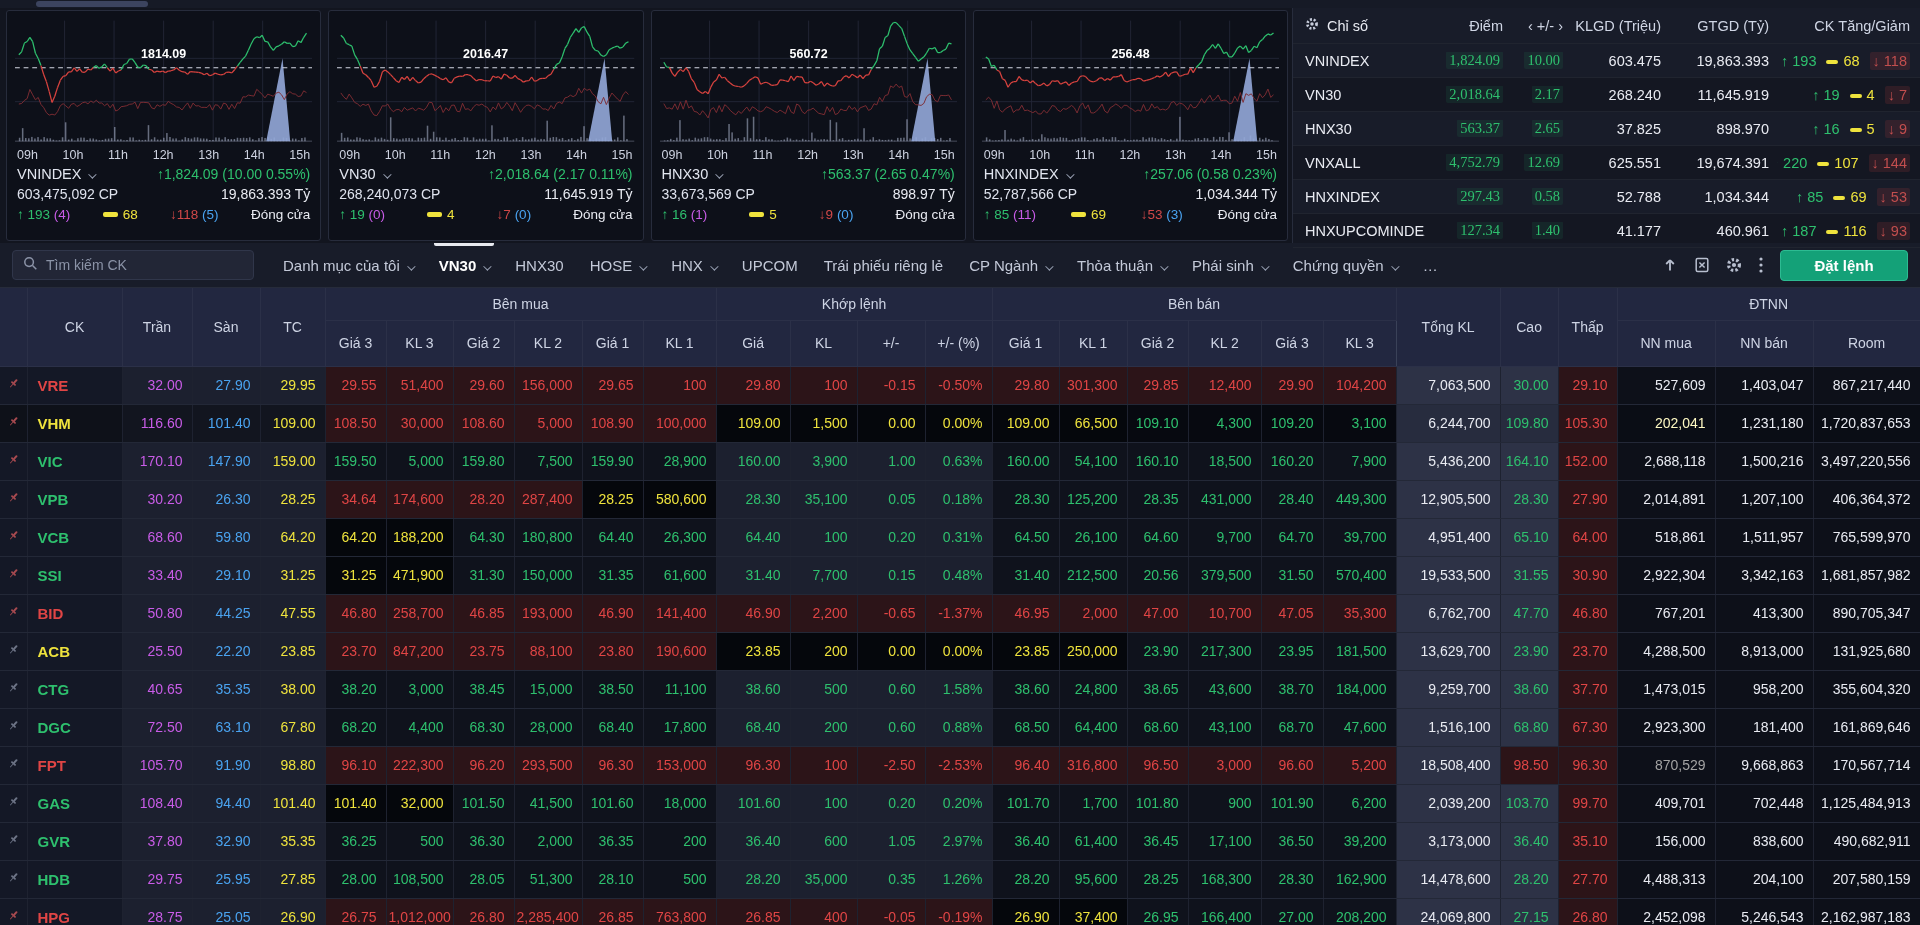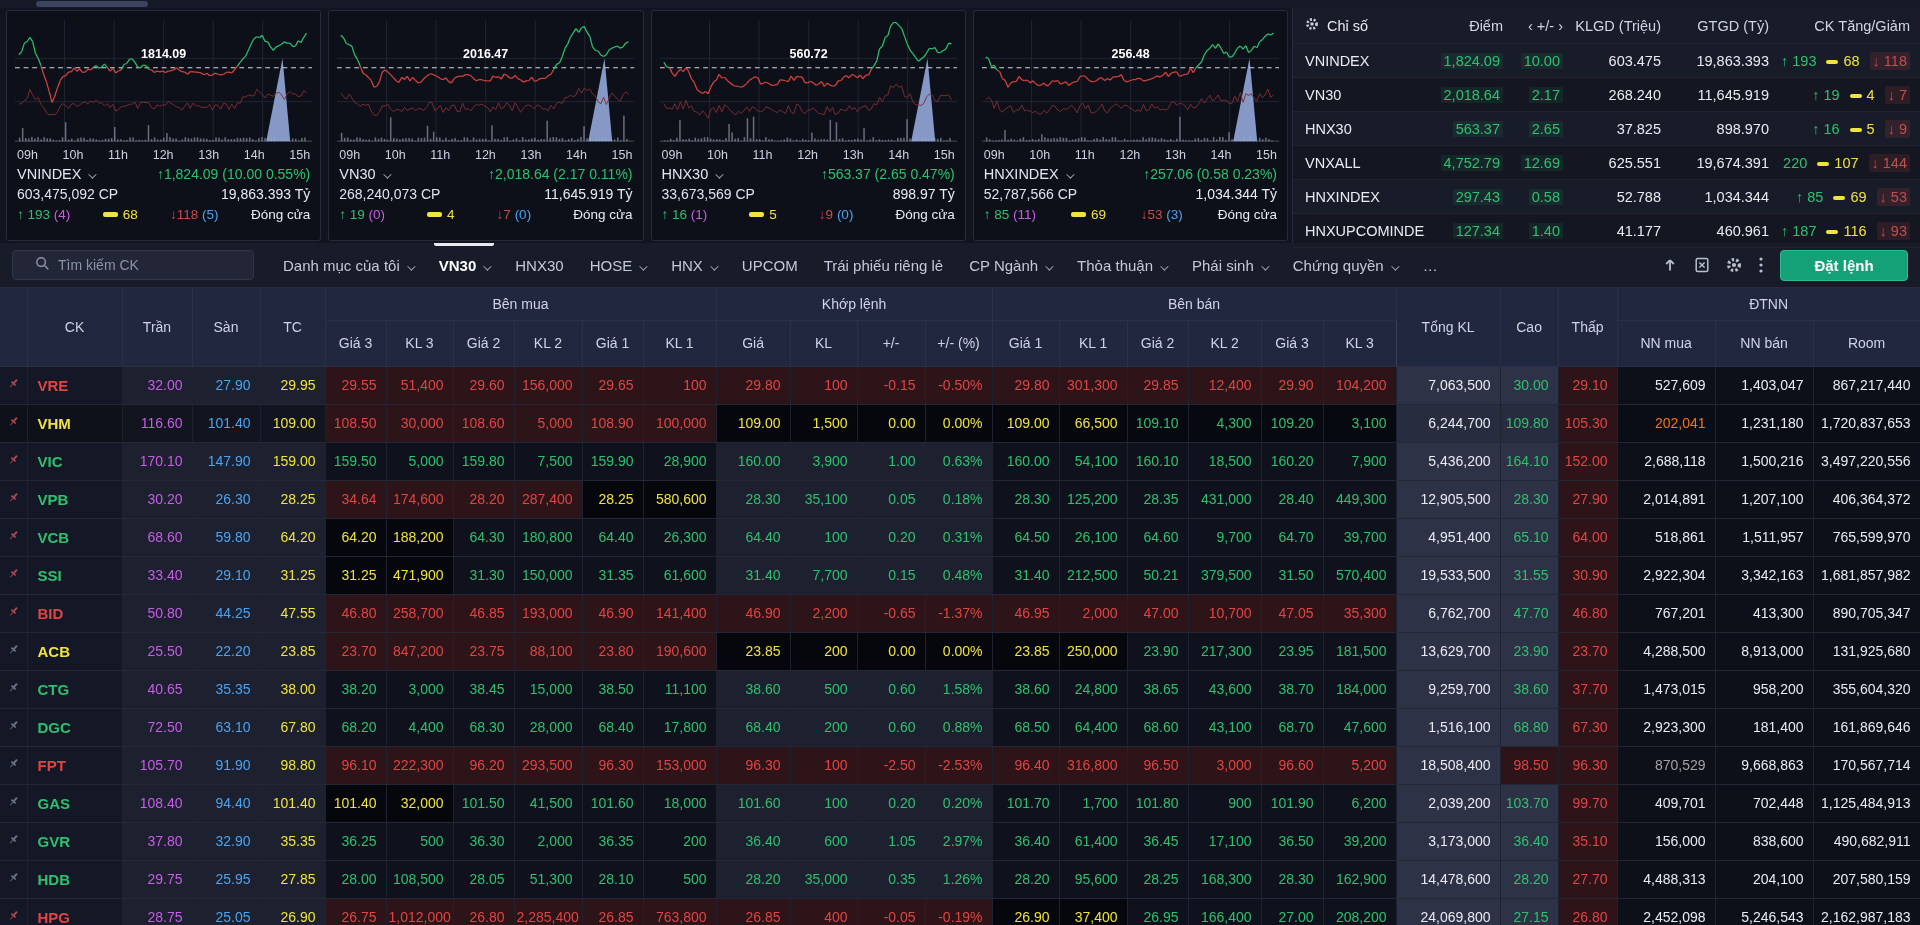--- a/index.html
+++ b/index.html
@@ -40,29 +40,29 @@
   .idx-row { display:flex; height:34px; align-items:center; border-bottom:1px solid #20242f; }
   .idx-head { background:#1d2130; color:#cfd5e4; height:36px; }
   .idx-row:nth-child(odd) { background:#181c29; }
   .ic { padding:0 8px 0 0; white-space:nowrap; overflow:hidden; }
   .ic.name { width:132px; text-align:left; padding-left:12px; display:flex; align-items:center; gap:8px; color:#e9ebf2; }
   .ic.point { width:86px; text-align:right; }
   .ic.chg { width:60px; text-align:right; }
   .ic.klgd { width:98px; text-align:right; }
   .ic.gtgd { width:108px; text-align:right; }
   .ic.cktg { flex:1; display:flex; justify-content:flex-end; gap:10px; padding-right:10px; align-items:center; }
-  .idx-row .point span, .idx-row .chg span { color:#2ec06e; background:rgba(40,180,110,.10); padding:1px 3px; border-radius:2px; }
+  .idx-row .point span, .idx-row .chg span { color:#2ec06e; background:rgba(40,180,110,.10); padding:1px 3px; border-radius:2px;font-family:Liberation Serif, serif; }
   .cktg .u { color:#2ec06e; } .cktg .f { color:#efe33d; }
   .cktg .d { color:#c24e4e; background:rgba(190,60,60,.16); padding:1px 3px; border-radius:2px; }
 
   
   .nav { height:45px; background:#181c29; display:flex; align-items:center;
     padding:0 12px; border-bottom:1px solid #262b3a; }
   .search { width:242px; height:30px; background:#222636; border:1px solid #30364a;
-    border-radius:4px; display:flex; align-items:center; padding:0 22px; gap:8px;
+    border-radius:4px; display:flex; align-items:center; padding:0 10px; gap:8px;
     margin-right:16px; flex:none; }
   .search input { background:transparent; border:none; outline:none; color:#dfe3ee;
     font-size:14px; width:100%; font-family:inherit; }
   .search input::placeholder { color:#8b93a7; }
   .nav-item { padding:0 13px; height:45px; line-height:45px; color:#c3c9d8;
     font-size:15px; cursor:pointer; position:relative; white-space:nowrap; flex:none; }
   .nav-item.active { color:#ffffff; font-weight:700; }
   .nav-item.active::before { content:''; position:absolute; top:0; left:8px; right:8px;
     height:3px; background:#e8eaf0; border-radius:0 0 2px 2px; }
   .nav-icons { margin-left:auto; display:flex; gap:16px; align-items:center;
@@ -1331,21 +1331,21 @@
           <td class="z-match" style="color:#efe33d;background:#05070c">0.00%</td>
           <td class="z-sell gl" style="color:#efe33d;background:#05070c">109.00</td>
           <td class="z-sell" style="color:#efe33d;background:#05070c">66,500</td>
           <td class="z-sell" style="color:#2ec06e">109.10</td>
           <td class="z-sell" style="color:#2ec06e">4,300</td>
           <td class="z-sell" style="color:#2ec06e">109.20</td>
           <td class="z-sell" style="color:#2ec06e">3,100</td>
           <td class="z-tot gl" style="color:#e9ebf2">6,244,700</td>
           <td class="z-tot" style="color:#2ec06e">109.80</td>
           <td class="z-tot" style="color:#e04545;background:#2c1418">105.30</td>
-          <td class="z-dtnn gl" style="color:#f97316">202,041</td>
+          <td class="z-dtnn gl" style="color:#fef9c3">202,041</td>
           <td class="z-dtnn" style="color:#e9ebf2">1,231,180</td>
           <td class="z-dtnn" style="color:#e9ebf2">1,720,837,653</td>
         </tr>
         <tr class="brow">
           <td class="z-pin"><svg width="13" height="13" viewBox="0 0 14 14">
               <g fill="#a84a50" transform="rotate(42 7 7)">
                 <rect x="5.9" y="1.2" width="2.2" height="5.6" rx="1"></rect>
                 <rect x="3.8" y="6" width="6.4" height="2" rx="1"></rect>
                 <rect x="6.6" y="7.8" width="0.9" height="4.6"></rect>
               </g>
@@ -1464,21 +1464,21 @@
           <td class="z-buy" style="color:#2ec06e">31.30</td>
           <td class="z-buy" style="color:#2ec06e">150,000</td>
           <td class="z-buy" style="color:#2ec06e">31.35</td>
           <td class="z-buy" style="color:#2ec06e">61,600</td>
           <td class="z-match gl" style="color:#2ec06e">31.40</td>
           <td class="z-match" style="color:#2ec06e">7,700</td>
           <td class="z-match" style="color:#2ec06e">0.15</td>
           <td class="z-match" style="color:#2ec06e">0.48%</td>
           <td class="z-sell gl" style="color:#2ec06e">31.40</td>
           <td class="z-sell" style="color:#2ec06e">212,500</td>
-          <td class="z-sell" style="color:#2ec06e">50.21</td>
+          <td class="z-sell" style="color:#2ec06e">20.56</td>
           <td class="z-sell" style="color:#2ec06e">379,500</td>
           <td class="z-sell" style="color:#2ec06e">31.50</td>
           <td class="z-sell" style="color:#2ec06e">570,400</td>
           <td class="z-tot gl" style="color:#e9ebf2">19,533,500</td>
           <td class="z-tot" style="color:#2ec06e">31.55</td>
           <td class="z-tot" style="color:#e04545;background:#2c1418">30.90</td>
           <td class="z-dtnn gl" style="color:#e9ebf2">2,922,304</td>
           <td class="z-dtnn" style="color:#e9ebf2">3,342,163</td>
           <td class="z-dtnn" style="color:#e9ebf2">1,681,857,982</td>
         </tr>

